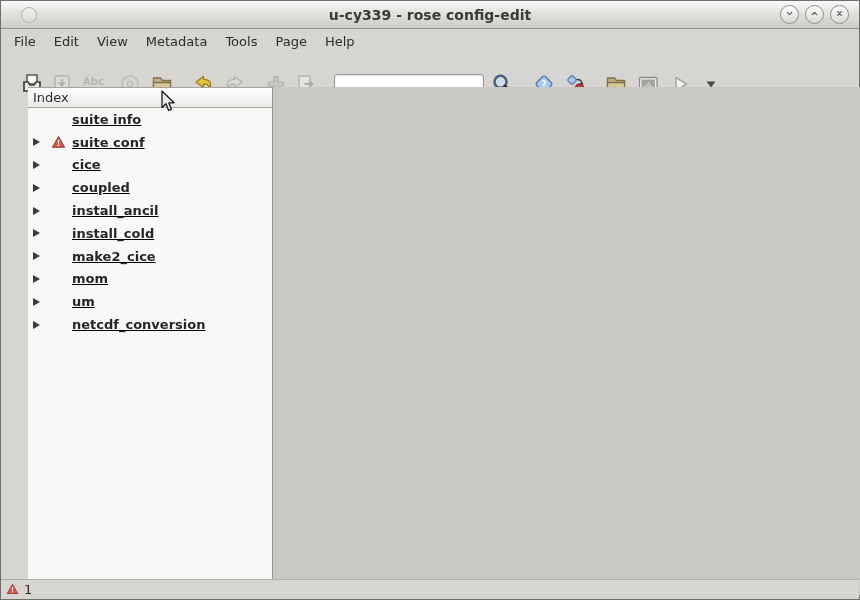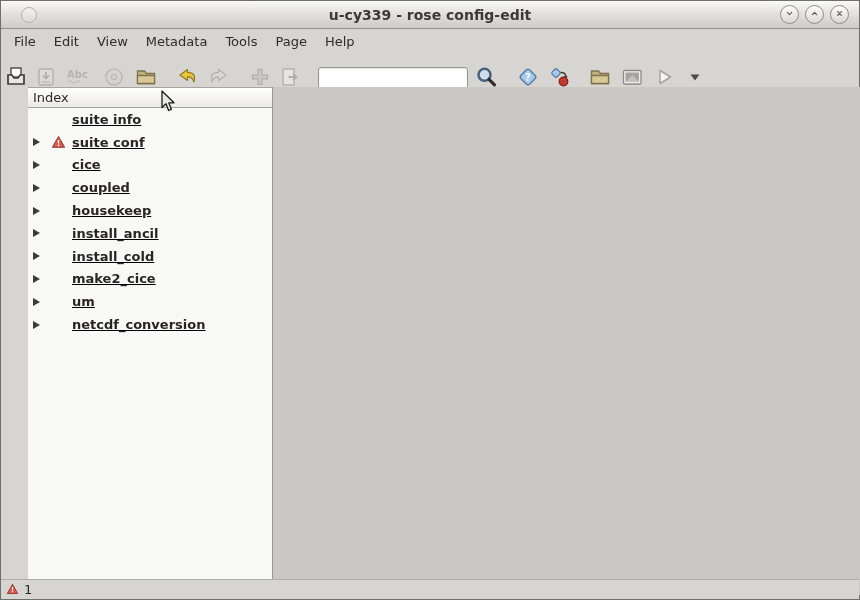--- a/index.html
+++ b/index.html
@@ -39,22 +39,22 @@
   .menubar {
     position:absolute; left:0; top:28px; width:858px; height:24px;
     background:#d7d5d2; display:flex; align-items:center; padding-left:4px;
   }
   .menu-item {
     padding:3px 9px; font-size:13px; color:#2d2c2a; cursor:default;
   }
 
   
   .toolbar {
-    position:absolute; left:0; top:60px; width:858px; height:34px;
-    background:#d7d5d2; display:flex; align-items:center; padding-left:1px;
+    position:absolute; left:0; top:67px; width:858px; height:34px;
+    background:#d7d5d2; display:flex; align-items:center; padding-left:17px;
   }
   .tb-btn {
     width:28px; height:28px; border:none; background:transparent;
     display:flex; align-items:center; justify-content:center; padding:0;
   }
   .tb-btn svg { width:24px; height:24px; }
   .tb-btn.narrow { width:18px; }
   .search-entry {
     width:150px; height:23px; border:1px solid #979692; border-radius:3px;
     background:#fff; font-size:13px; padding:0 5px; color:#2d2c2a;
@@ -272,42 +272,42 @@
               <span class="expander-tri"></span>
             </span>
             <span class="cell-icon"></span>
             <span class="tree-label">coupled</span>
           </div>
           <div class="tree-row">
             <span class="cell-expander">
               <span class="expander-tri"></span>
             </span>
             <span class="cell-icon"></span>
-            <span class="tree-label">housekeep</span>
-          </div>
-          <div class="tree-row">
-            <span class="cell-expander">
-              <span class="expander-tri"></span>
-            </span>
-            <span class="cell-icon"></span>
             <span class="tree-label">install_ancil</span>
           </div>
           <div class="tree-row">
             <span class="cell-expander">
               <span class="expander-tri"></span>
             </span>
             <span class="cell-icon"></span>
             <span class="tree-label">install_cold</span>
           </div>
           <div class="tree-row">
             <span class="cell-expander">
               <span class="expander-tri"></span>
             </span>
             <span class="cell-icon"></span>
             <span class="tree-label">make2_cice</span>
+          </div>
+          <div class="tree-row">
+            <span class="cell-expander">
+              <span class="expander-tri"></span>
+            </span>
+            <span class="cell-icon"></span>
+            <span class="tree-label">mom</span>
           </div>
           <div class="tree-row">
             <span class="cell-expander">
               <span class="expander-tri"></span>
             </span>
             <span class="cell-icon"></span>
             <span class="tree-label">um</span>
           </div>
           <div class="tree-row">
             <span class="cell-expander">

